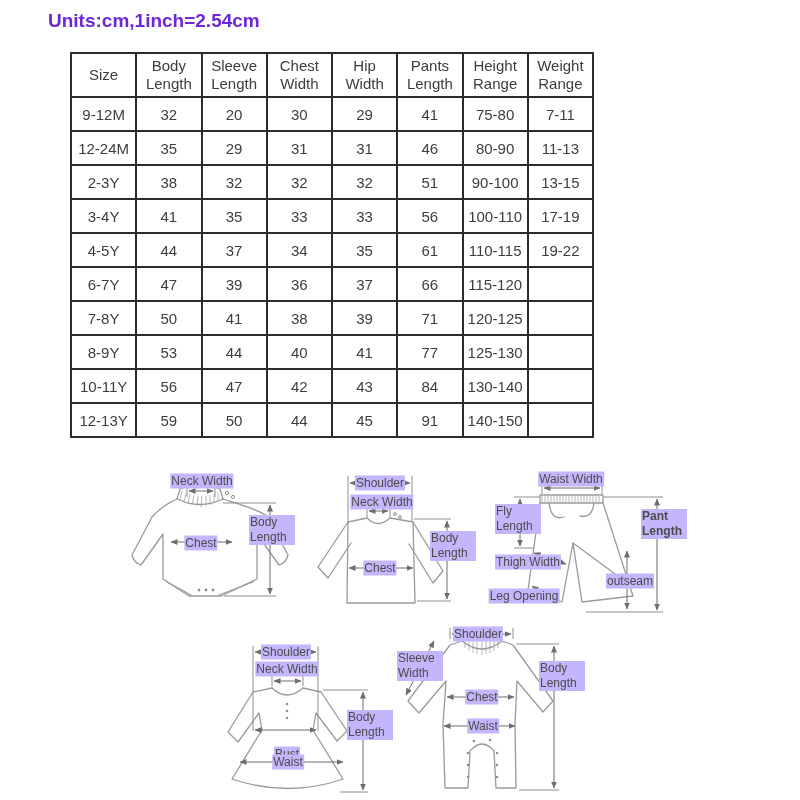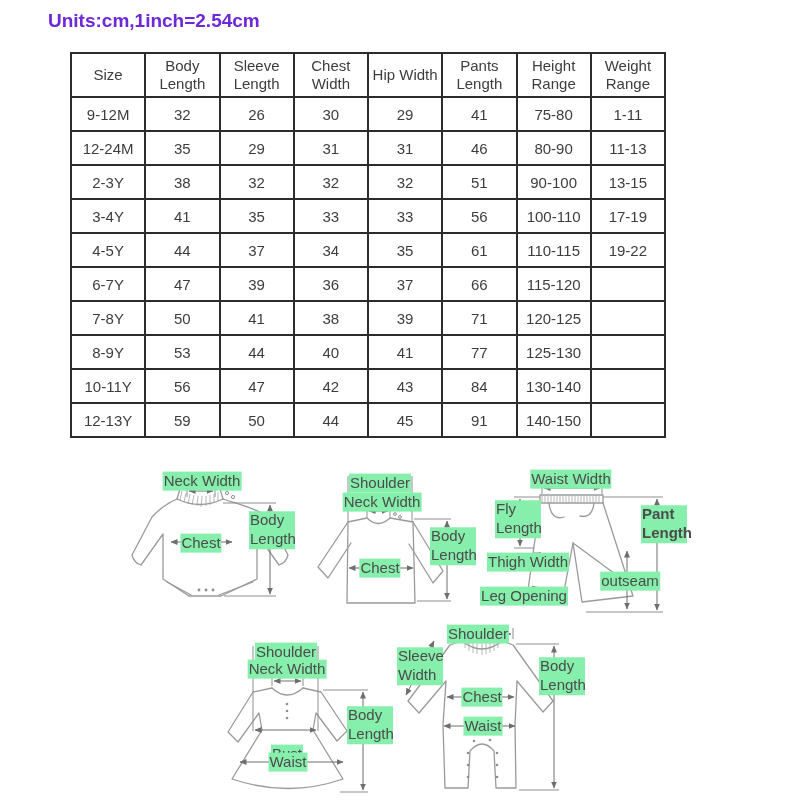--- a/index.html
+++ b/index.html
@@ -1,29 +1,29 @@
 <!DOCTYPE html>
 <html><head>
 <meta charset="utf-8">
 <style>
   html,body{margin:0;padding:0;background:#ffffff;}
   body{width:800px;height:800px;position:relative;font-family:"Liberation Sans",sans-serif;overflow:hidden;}
   .title{position:absolute;left:48px;top:10px;font-size:19px;font-weight:bold;color:#6d28d9;letter-spacing:0;}
-  table.size-table{position:absolute;left:70px;top:52px;width:596px;border-collapse:collapse;table-layout:fixed;font-size:15px;color:#3d3d3d;}
+  table.size-table{position:absolute;left:70px;top:52px;width:524px;border-collapse:collapse;table-layout:fixed;font-size:15px;color:#3d3d3d;}
   table.size-table th,table.size-table td{border:2px solid #2c2c2c;text-align:center;font-weight:normal;padding:0 2px;background:#fff;}
   table.size-table th{height:42px;line-height:1.22;}
   table.size-table td{height:32px;}
   .diagram{position:absolute;}
   .garment{fill:none;stroke:#9a9a9a;stroke-width:1.3;stroke-linejoin:round;stroke-linecap:round;}
   .rib{stroke:#9a9a9a;stroke-width:0.7;fill:none;}
   .dim{stroke:#6e6e6e;stroke-width:1;fill:none;}
   .ext{stroke:#8f8f8f;stroke-width:1;fill:none;}
   .dot{fill:#8f8f8f;stroke:none;}
   .btn{fill:none;stroke:#8f8f8f;stroke-width:1;}
-  .dlabel{position:absolute;transform:translate(-50%,-50%);font-size:15px;line-height:1.25;color:#4c4c4c;background:#86efac;padding:0 1px;white-space:nowrap;z-index:3;}
+  .dlabel{position:absolute;transform:translate(-50%,-50%);font-size:12px;line-height:1.25;color:#4c4c4c;background:#c4b5fd;padding:0 1px;white-space:nowrap;z-index:3;}
   .two{white-space:normal;width:44px;}
   .ctr{}
 </style>
 </head>
 <body>
 
 <div class="title">Units:cm,1inch=2.54cm</div>
 
 <table class="size-table">
   <thead>
@@ -35,26 +35,26 @@
       <th>Hip Width</th>
       <th>Pants Length</th>
       <th>Height Range</th>
       <th>Weight Range</th>
     </tr>
   </thead>
   <tbody>
     <tr>
       <td>9-12M</td>
         <td>32</td>
-        <td>26</td>
+        <td>20</td>
         <td>30</td>
         <td>29</td>
         <td>41</td>
         <td>75-80</td>
-        <td>1-11</td>
+        <td>7-11</td>
     </tr>
     <tr>
       <td>12-24M</td>
         <td>35</td>
         <td>29</td>
         <td>31</td>
         <td>31</td>
         <td>46</td>
         <td>80-90</td>
         <td>11-13</td>

